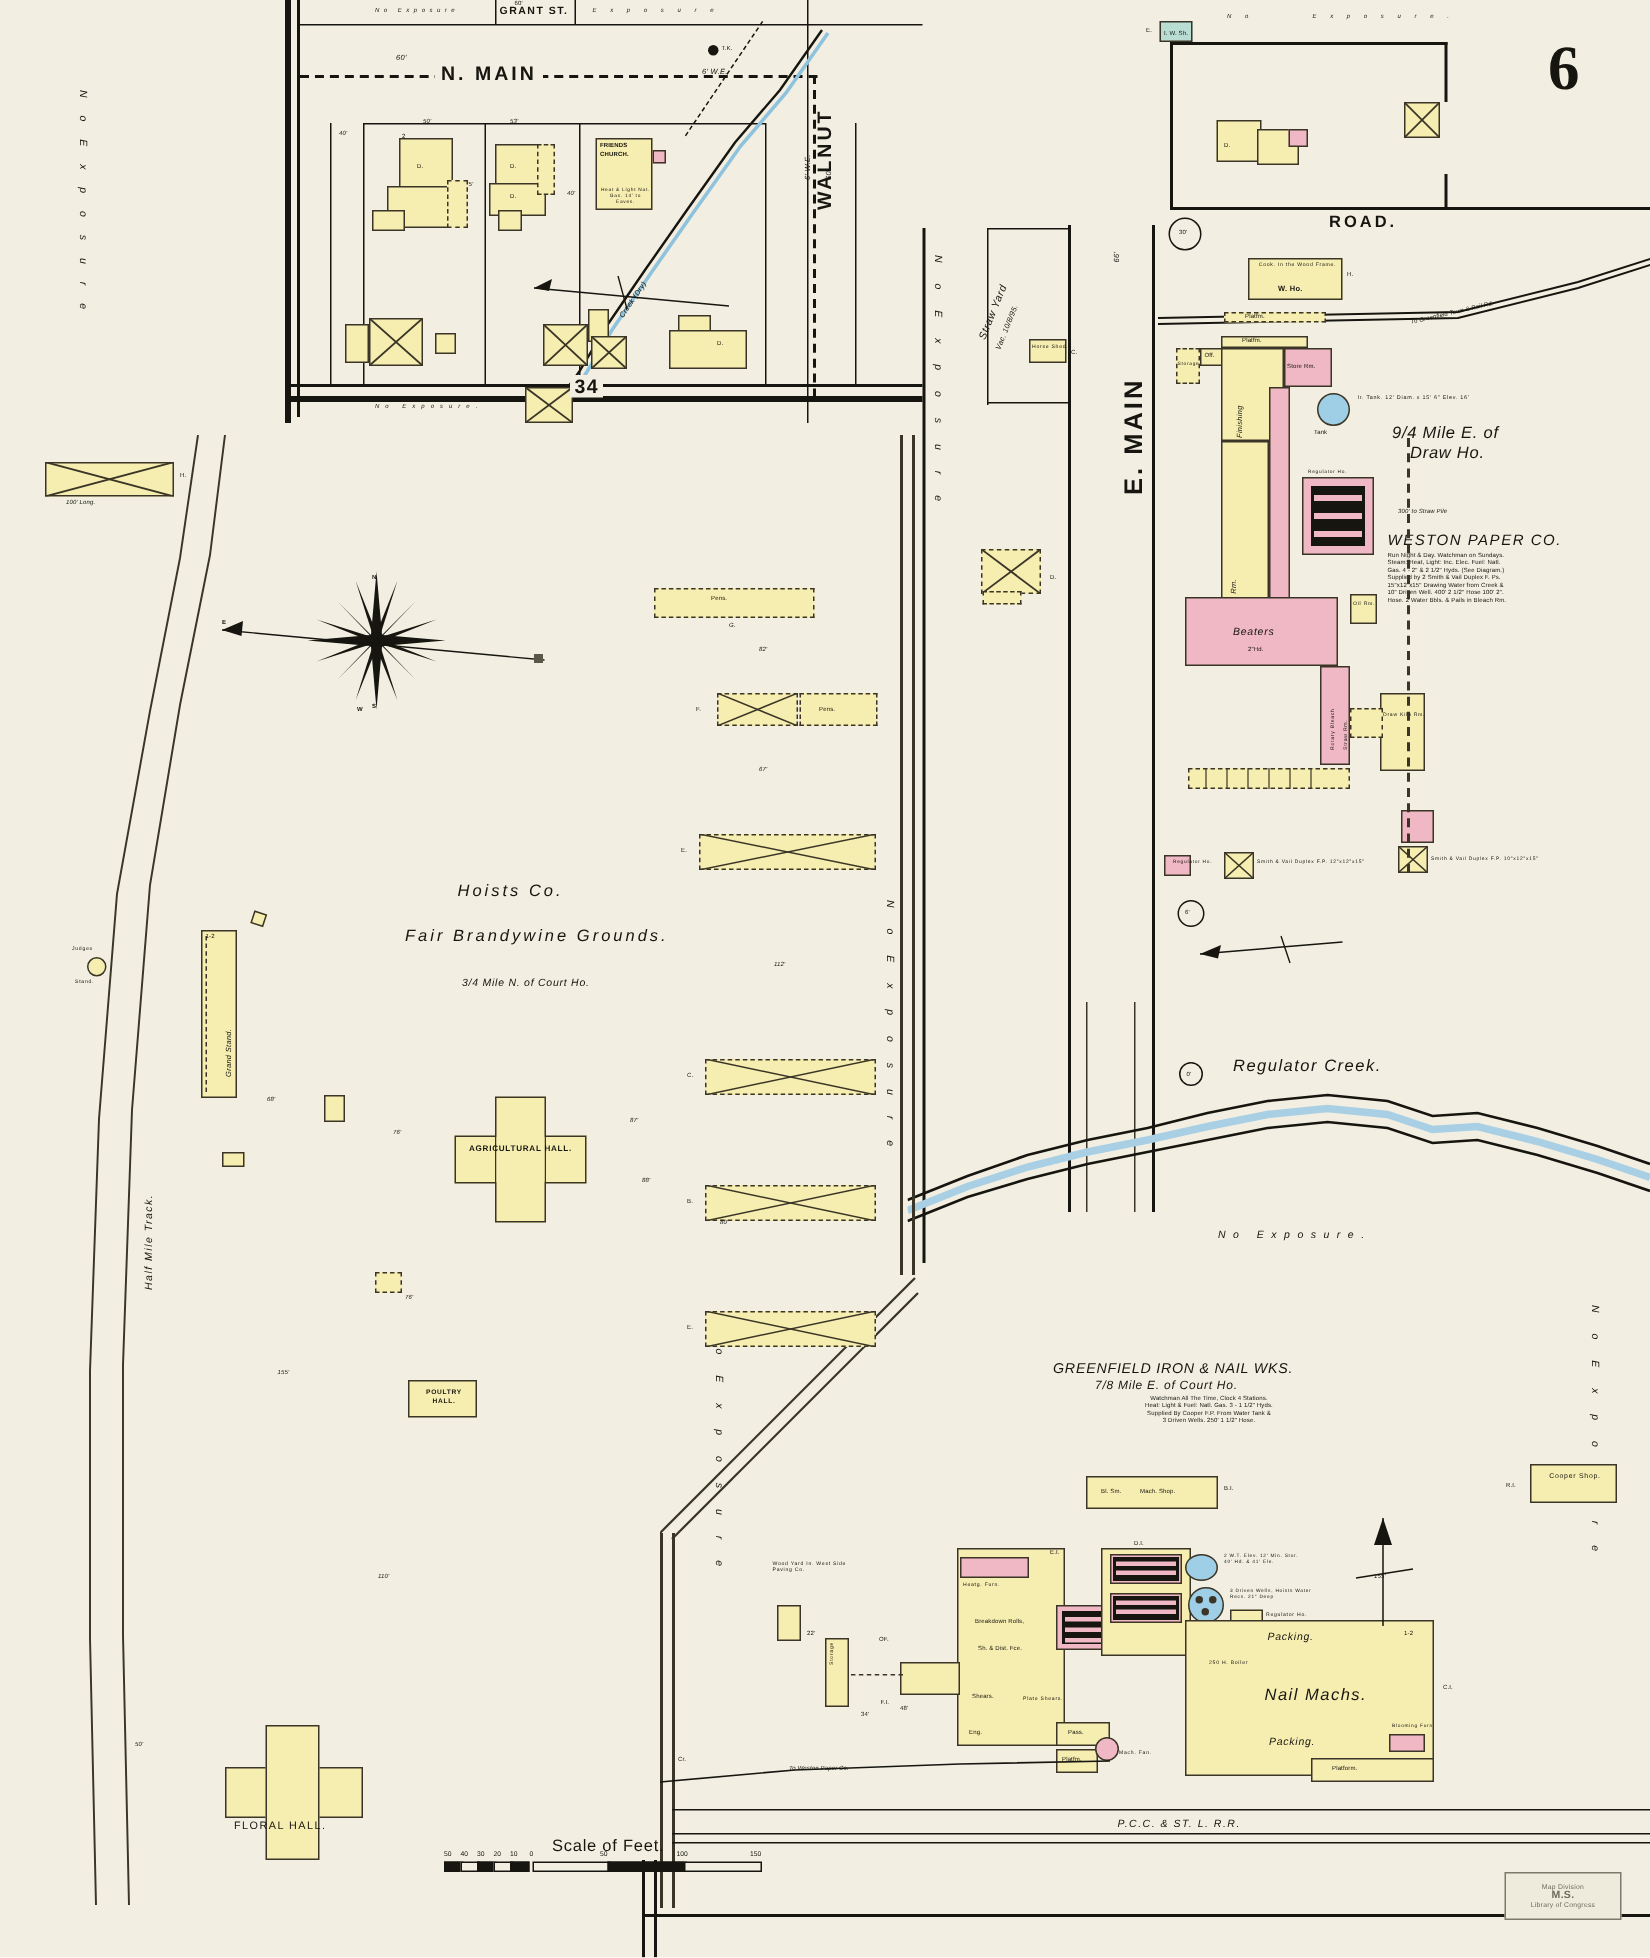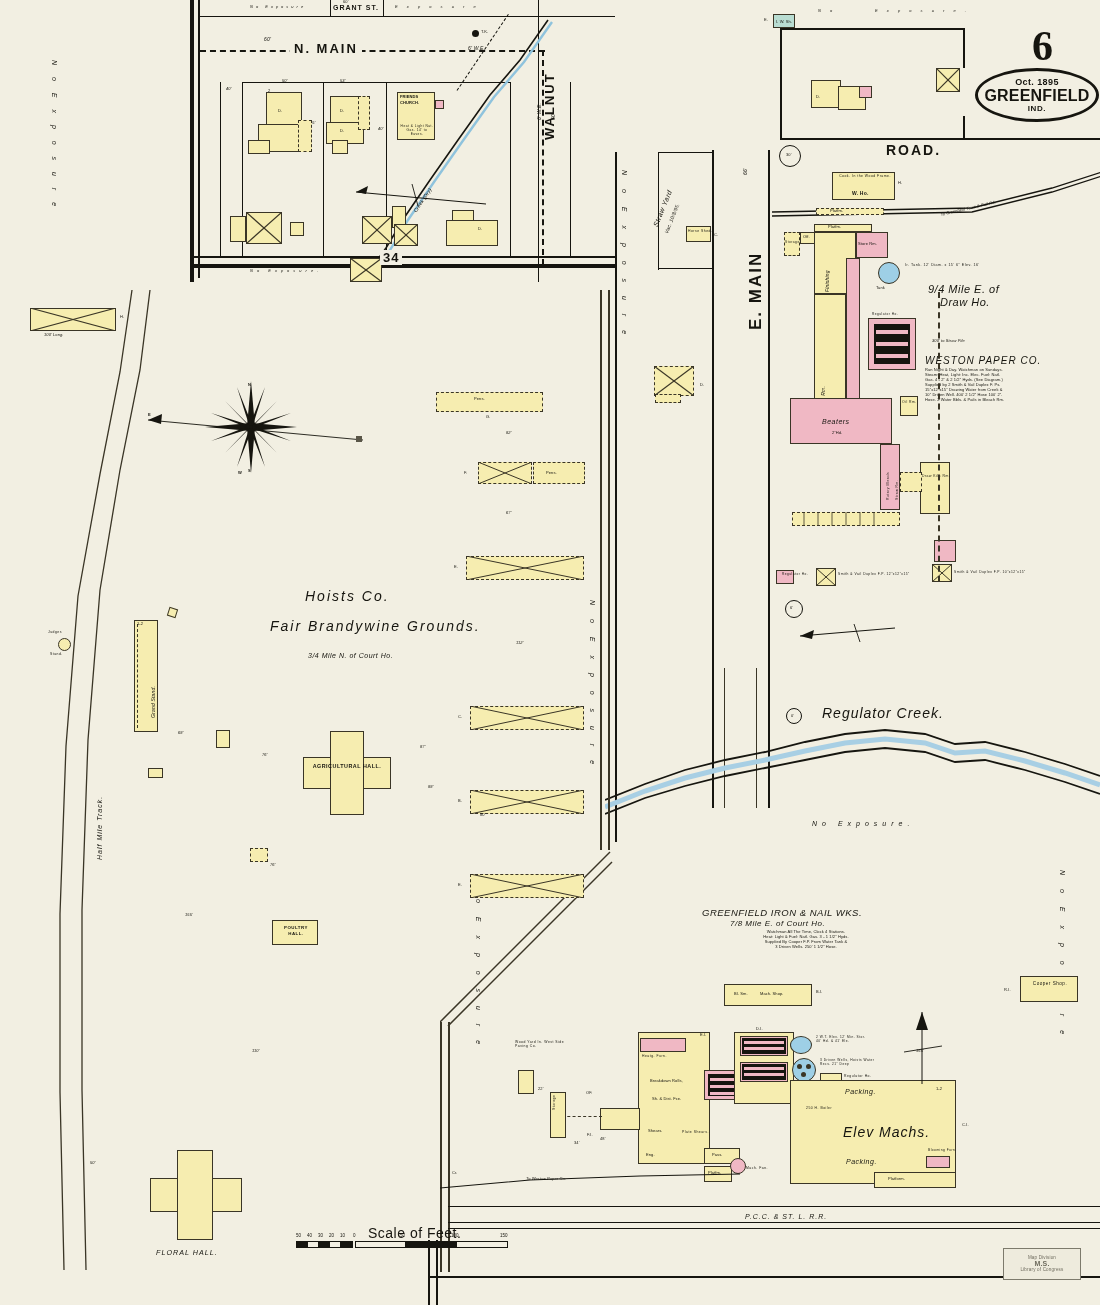--- a/index.html
+++ b/index.html
@@ -17,21 +17,21 @@
   .hand{
     font-family:"Liberation Sans",sans-serif;
     color:#16150f;
     white-space:nowrap;
     letter-spacing:.5px;
   }
   .hand-i{font-style:italic;}
   .tiny{font-size:5px;letter-spacing:.2px;}
   .xtiny{font-size:4px;letter-spacing:.1px;line-height:5px;}
   .sm{font-size:7px;}
-  .md{font-size:14px;}
+  .md{font-size:11px;}
   .lg{font-size:13px;}
   .xl{font-size:17px;}
   
   .bldg{position:absolute;box-sizing:border-box;}
   .frame{background:#f6edb0;border:1.4px solid #3a3526;}
   .brick{background:#f0b8c4;border:1.4px solid #3a3526;}
   .stone{background:#b9ddd2;border:1.4px solid #3a3526;}
   .dash{border-style:dashed;border-width:1.3px;}
   
   .ln{position:absolute;background:#16150f;}
@@ -69,25 +69,20 @@
   .sb-light{background:#f2efe2;}
   .sb-tick{position:absolute;top:6px;font-size:4.5px;color:#16150f;}
 </style>
 </head>
 <body>
 
 <div id="sheet">
 
   <div id="sheetno">6</div>
 
-  <div id="cartouche">
-    <div class="c1">Oct. 1895</div>
-    <div class="c2">GREENFIELD</div>
-    <div class="c3">IND.</div>
-  </div>
 
   <div class="ln" style="left:780px;top:28px;width:185px;height:2px;"></div>
   <div class="ln" style="left:780px;top:28px;width:2px;height:112px;"></div>
   <div class="ln" style="left:780px;top:138px;width:320px;height:2px;"></div>
   <div class="ln" style="left:963px;top:28px;width:2px;height:40px;"></div>
   <div class="ln" style="left:963px;top:116px;width:2px;height:24px;"></div>
 
   <div class="abs" style="left:190px;top:0px;width:425px;height:282px;">
 
     <div class="ln" style="left:0px;top:0px;width:4px;height:282px;"></div>
@@ -517,21 +512,21 @@
     <div class="hand" style="position:absolute;left:311px;top:763px;font-size:5.4px;font-weight:bold;line-height:7px;width:72px;text-align:center;white-space:normal;">AGRICULTURAL HALL.</div>
   </div>
 
   <div class="bldg frame" style="left:272px;top:920px;width:46px;height:25px;"></div>
   <div class="hand" style="position:absolute;left:278px;top:925px;font-size:4.4px;font-weight:bold;line-height:5.6px;width:36px;text-align:center;white-space:normal;">POULTRY HALL.</div>
 
   <div>
     <div class="bldg frame" style="left:150px;top:1178px;width:92px;height:34px;"></div>
     <div class="bldg frame" style="left:177px;top:1150px;width:36px;height:90px;"></div>
     <div class="abs" style="left:178px;top:1179px;width:34px;height:32px;background:#f6edb0;"></div>
-    <div class="hand" style="position:absolute;left:156px;top:1248px;font-size:7.2px;font-style:italic;letter-spacing:1px;">FLORAL  HALL.</div>
+    <div class="hand" style="position:absolute;left:156px;top:1212px;font-size:7.2px;letter-spacing:1px;">FLORAL  HALL.</div>
   </div>
 
   <div class="hand" style="position:absolute;left:702px;top:907px;font-size:9.5px;font-style:italic;letter-spacing:.5px;">GREENFIELD  IRON &amp; NAIL WKS.</div>
   <div class="hand" style="position:absolute;left:730px;top:919px;font-size:8px;font-style:italic;">7/8 Mile E. of Court Ho.</div>
   <div style="position:absolute;left:716px;top:929px;width:180px;">
     <div class="hand xtiny" style="text-align:center;">Watchman All The Time, Clock 4 Stations.</div>
     <div class="hand xtiny" style="text-align:center;">Heat: Light &amp; Fuel: Natl. Gas. 3 - 1 1/2" Hyds.</div>
     <div class="hand xtiny" style="text-align:center;">Supplied By Cooper F.P. From Water Tank &amp;</div>
     <div class="hand xtiny" style="text-align:center;">3 Driven Wells.  250' 1 1/2" Hose.</div>
   </div>
@@ -590,21 +585,21 @@
   <div class="abs" style="left:806px;top:1064px;width:5px;height:5px;border-radius:50%;background:#3a3526;"></div>
   <div class="abs" style="left:801px;top:1072px;width:5px;height:5px;border-radius:50%;background:#3a3526;"></div>
   <div class="hand" style="position:absolute;left:816px;top:1035px;font-size:3.2px;line-height:4px;width:56px;white-space:normal;">2 W.T. Elev. 12' Min. Stor. 40' Hd. &amp; 41' Ele.</div>
   <div class="hand" style="position:absolute;left:820px;top:1058px;font-size:3.2px;line-height:4px;width:56px;white-space:normal;">3 Driven Wells, Hoists Water Recs. 21" Deep</div>
 
   <div class="bldg frame" style="left:820px;top:1073px;width:22px;height:10px;"></div>
   <div class="hand" style="position:absolute;left:844px;top:1074px;font-size:3.4px;">Regulator Ho.</div>
 
   <div class="bldg frame" style="left:790px;top:1080px;width:166px;height:104px;"></div>
   <div class="hand sm hand-i" style="position:absolute;left:845px;top:1088px;">Packing.</div>
-  <div class="hand md hand-i" style="position:absolute;left:843px;top:1124px;letter-spacing:1px;">Elev Machs.</div>
+  <div class="hand md hand-i" style="position:absolute;left:843px;top:1124px;letter-spacing:1px;">Nail Machs.</div>
   <div class="hand sm hand-i" style="position:absolute;left:846px;top:1158px;">Packing.</div>
   <div class="hand xtiny" style="position:absolute;left:936px;top:1086px;">1-2</div>
   <div class="hand xtiny" style="position:absolute;left:962px;top:1122px;">C.I.</div>
   <div class="hand" style="position:absolute;left:806px;top:1106px;font-size:3.4px;line-height:4px;">250 H. Boiler</div>
 
   <div class="bldg frame" style="left:874px;top:1172px;width:82px;height:16px;"></div>
   <div class="hand xtiny" style="position:absolute;left:888px;top:1176px;">Platform.</div>
   <div class="bldg brick" style="left:926px;top:1156px;width:24px;height:12px;"></div>
   <div class="hand" style="position:absolute;left:928px;top:1148px;font-size:3.2px;line-height:4px;">Blooming Furn.</div>
 

